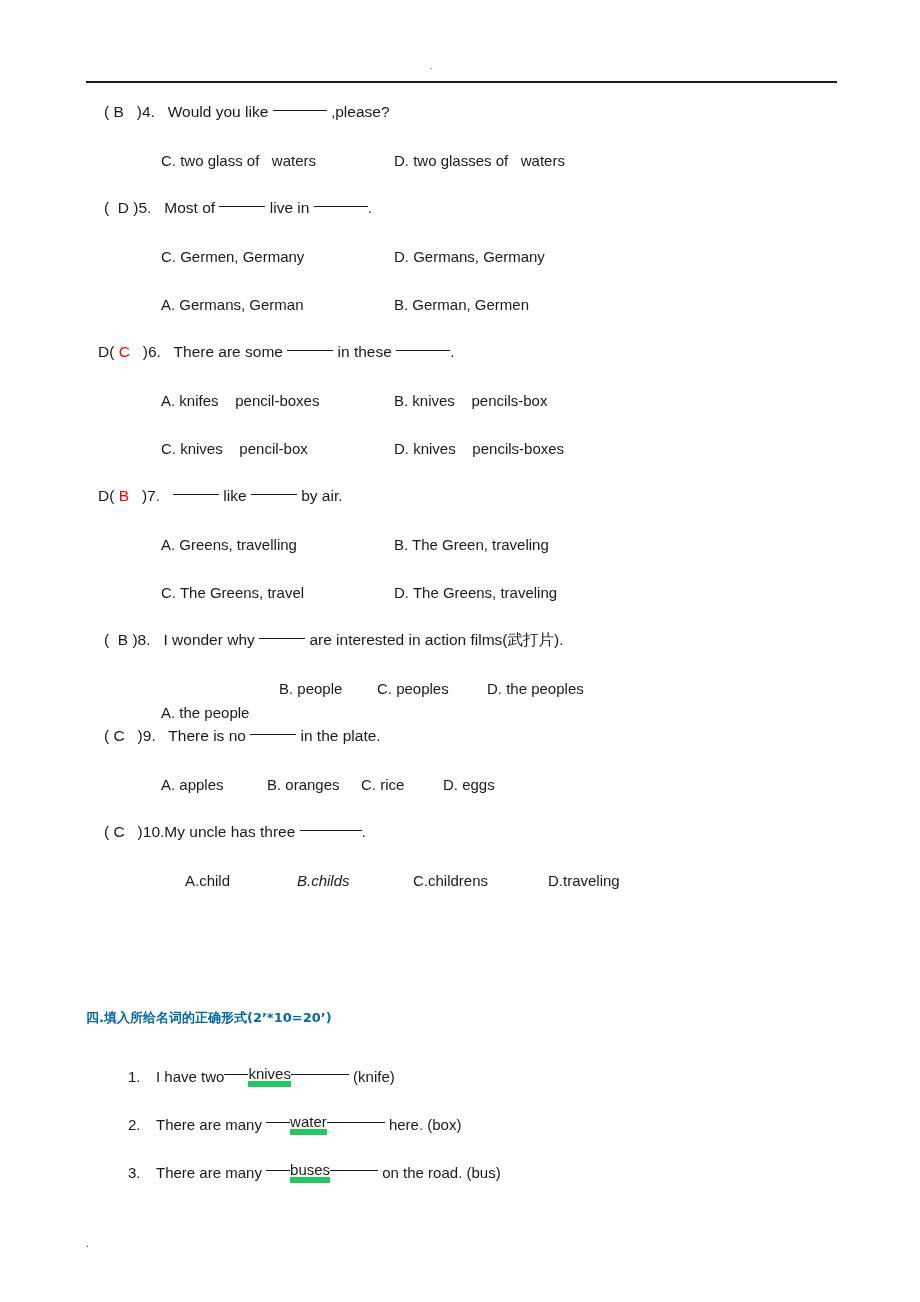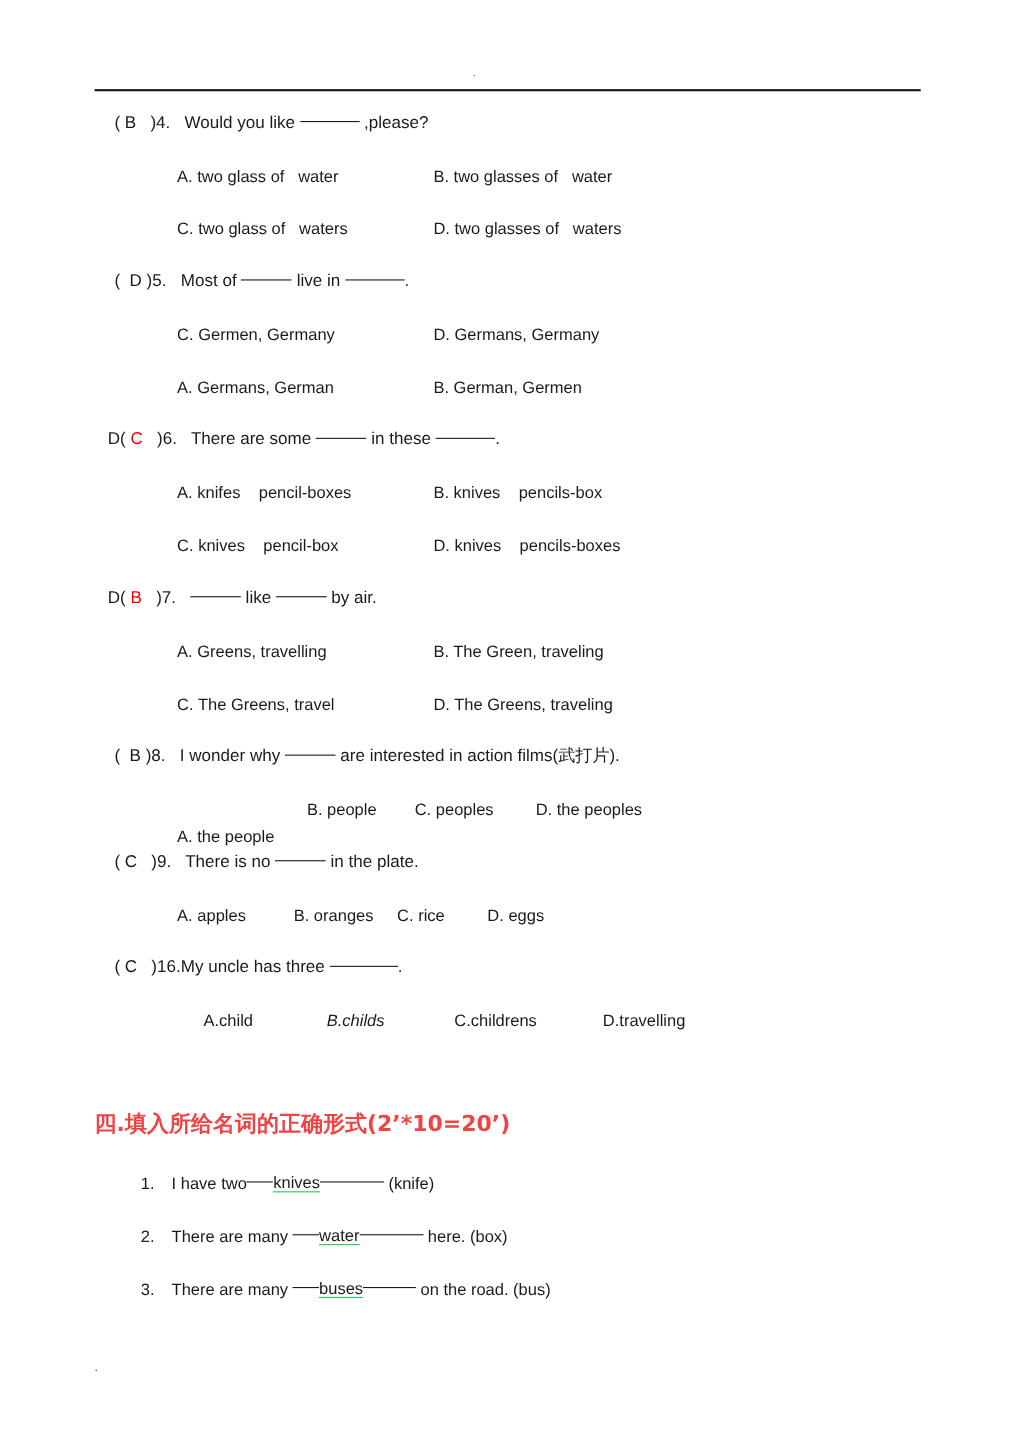--- a/index.html
+++ b/index.html
@@ -115,24 +115,24 @@
   }
   .b-sm { width: 46px; }
   .b-md { width: 54px; }
   .b-lg { width: 62px; }
 
   
   .section-head {
     position: absolute;
     left: 86px;
     top: 1011px;
-    font-size: 20px;
+    font-size: 13px;
     font-weight: bold;
     font-family: "DejaVu Sans", "Liberation Sans", sans-serif;
-    color: #ef4444;
+    color: #0369a1;
     line-height: 1;
     white-space: pre;
   }
 
   
   .fill-list {
     position: absolute;
     left: 0;
     top: 1052px;
     width: 920px;
@@ -166,36 +166,35 @@
   }
   .ul-post-sm {
     display: inline-block;
     border-bottom: 1px solid #1a1a1a;
     width: 48px;
     position: relative;
     top: -2px;
   }
   .ul-word {
     display: inline-block;
-    border-bottom: 1px solid #22c55e;
+    border-bottom: 6px solid #22c55e;
   }
 </style>
 </head>
 <body>
 
 <div class="page">
 
   <div class="header-mark">.</div>
   <div class="header-rule"></div>
 
   <div class="content">
 
     <div class="q-block">
       <div class="q-stem"><span>( </span><span>B</span><span>   )</span><span>4.</span><span>   Would you like </span><span class="blank b-md"></span><span> ,please?</span></div>
-      <div class="q-opts cols2"><span class="opt">A. two glass of   water</span><span class="opt">B. two glasses of   water</span></div>
       <div class="q-opts cols2"><span class="opt">C. two glass of   waters</span><span class="opt">D. two glasses of   waters</span></div>
     </div>
 
     <div class="q-block">
       <div class="q-stem"><span>(  </span><span>D</span><span> )</span><span>5.</span><span>   Most of </span><span class="blank b-sm"></span><span> live in </span><span class="blank b-md"></span><span>.</span></div>
       <div class="q-opts cols2"><span class="opt">C. Germen, Germany</span><span class="opt">D. Germans, Germany</span></div>
       <div class="q-opts cols2"><span class="opt">A. Germans, German</span><span class="opt">B. German, Germen</span></div>
     </div>
 
     <div class="q-block">
@@ -214,22 +213,22 @@
       <div class="q-stem"><span>(  </span><span>B</span><span> )</span><span>8.</span><span>   I wonder why </span><span class="blank b-sm"></span><span> are interested in action films(武打片).</span></div>
       <div class="q-opts cols4p"><span class="opt">A. the people</span><span class="opt">B. people</span><span class="opt">C. peoples</span><span class="opt">D. the peoples</span></div>
     </div>
 
     <div class="q-block">
       <div class="q-stem"><span>( </span><span>C</span><span>   )</span><span>9.</span><span>   There is no </span><span class="blank b-sm"></span><span> in the plate.</span></div>
       <div class="q-opts cols4n"><span class="opt">A. apples</span><span class="opt">B. oranges</span><span class="opt">C. rice</span><span class="opt">D. eggs</span></div>
     </div>
 
     <div class="q-block">
-      <div class="q-stem"><span>( </span><span>C</span><span>   )</span><span>16.</span><span>My uncle has three </span><span class="blank b-lg"></span><span>.</span></div>
-      <div class="q-opts cols4w"><span class="opt">A.child</span><span class="opt">B.childs</span><span class="opt">C.childrens</span><span class="opt">D.travelling</span></div>
+      <div class="q-stem"><span>( </span><span>C</span><span>   )</span><span>10.</span><span>My uncle has three </span><span class="blank b-lg"></span><span>.</span></div>
+      <div class="q-opts cols4w"><span class="opt">A.child</span><span class="opt">B.childs</span><span class="opt">C.childrens</span><span class="opt">D.traveling</span></div>
     </div>
 
   </div>
 
   <div class="section-head">四.填入所给名词的正确形式(2’*10=20’)</div>
 
   <div class="fill-list">
 
     <div class="fill-item"><span class="fill-num">1.</span><span>I have two</span><span class="ul-pre"></span><span class="ul-word">knives</span><span class="ul-post"></span><span> (knife)</span></div>
 

